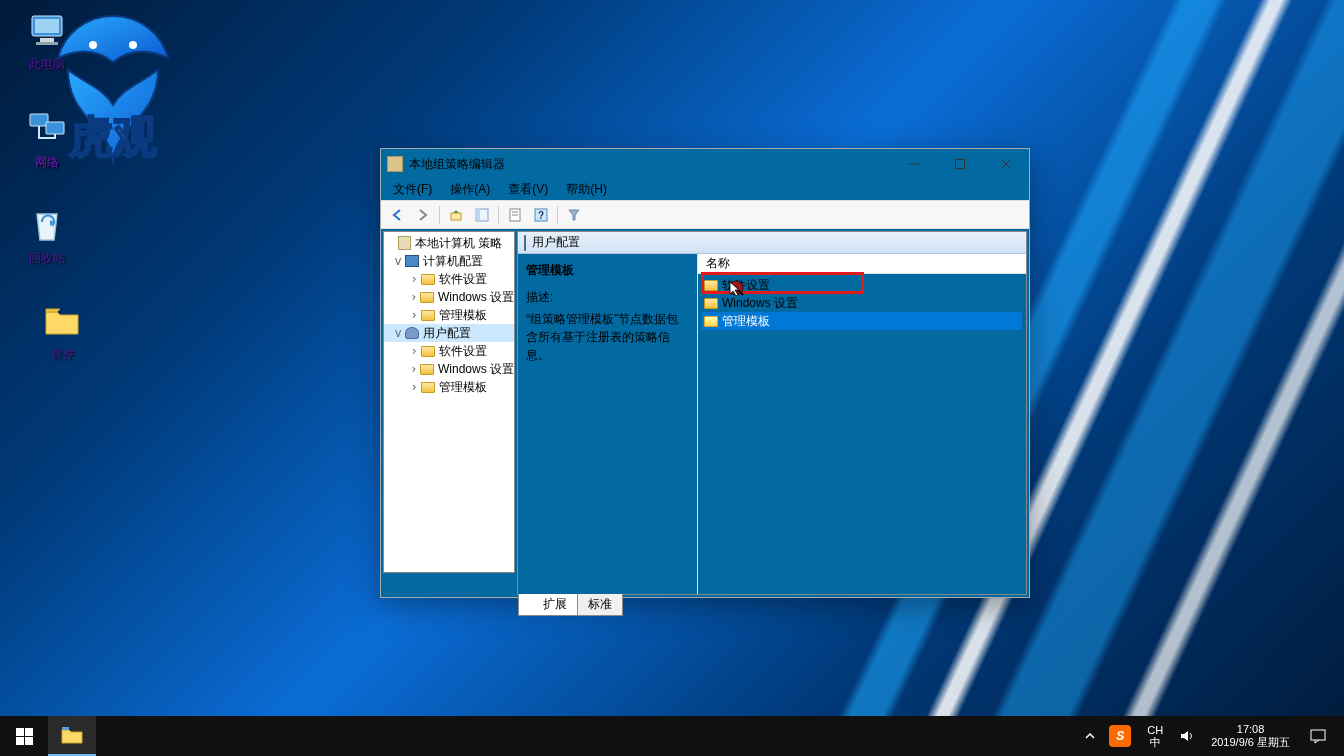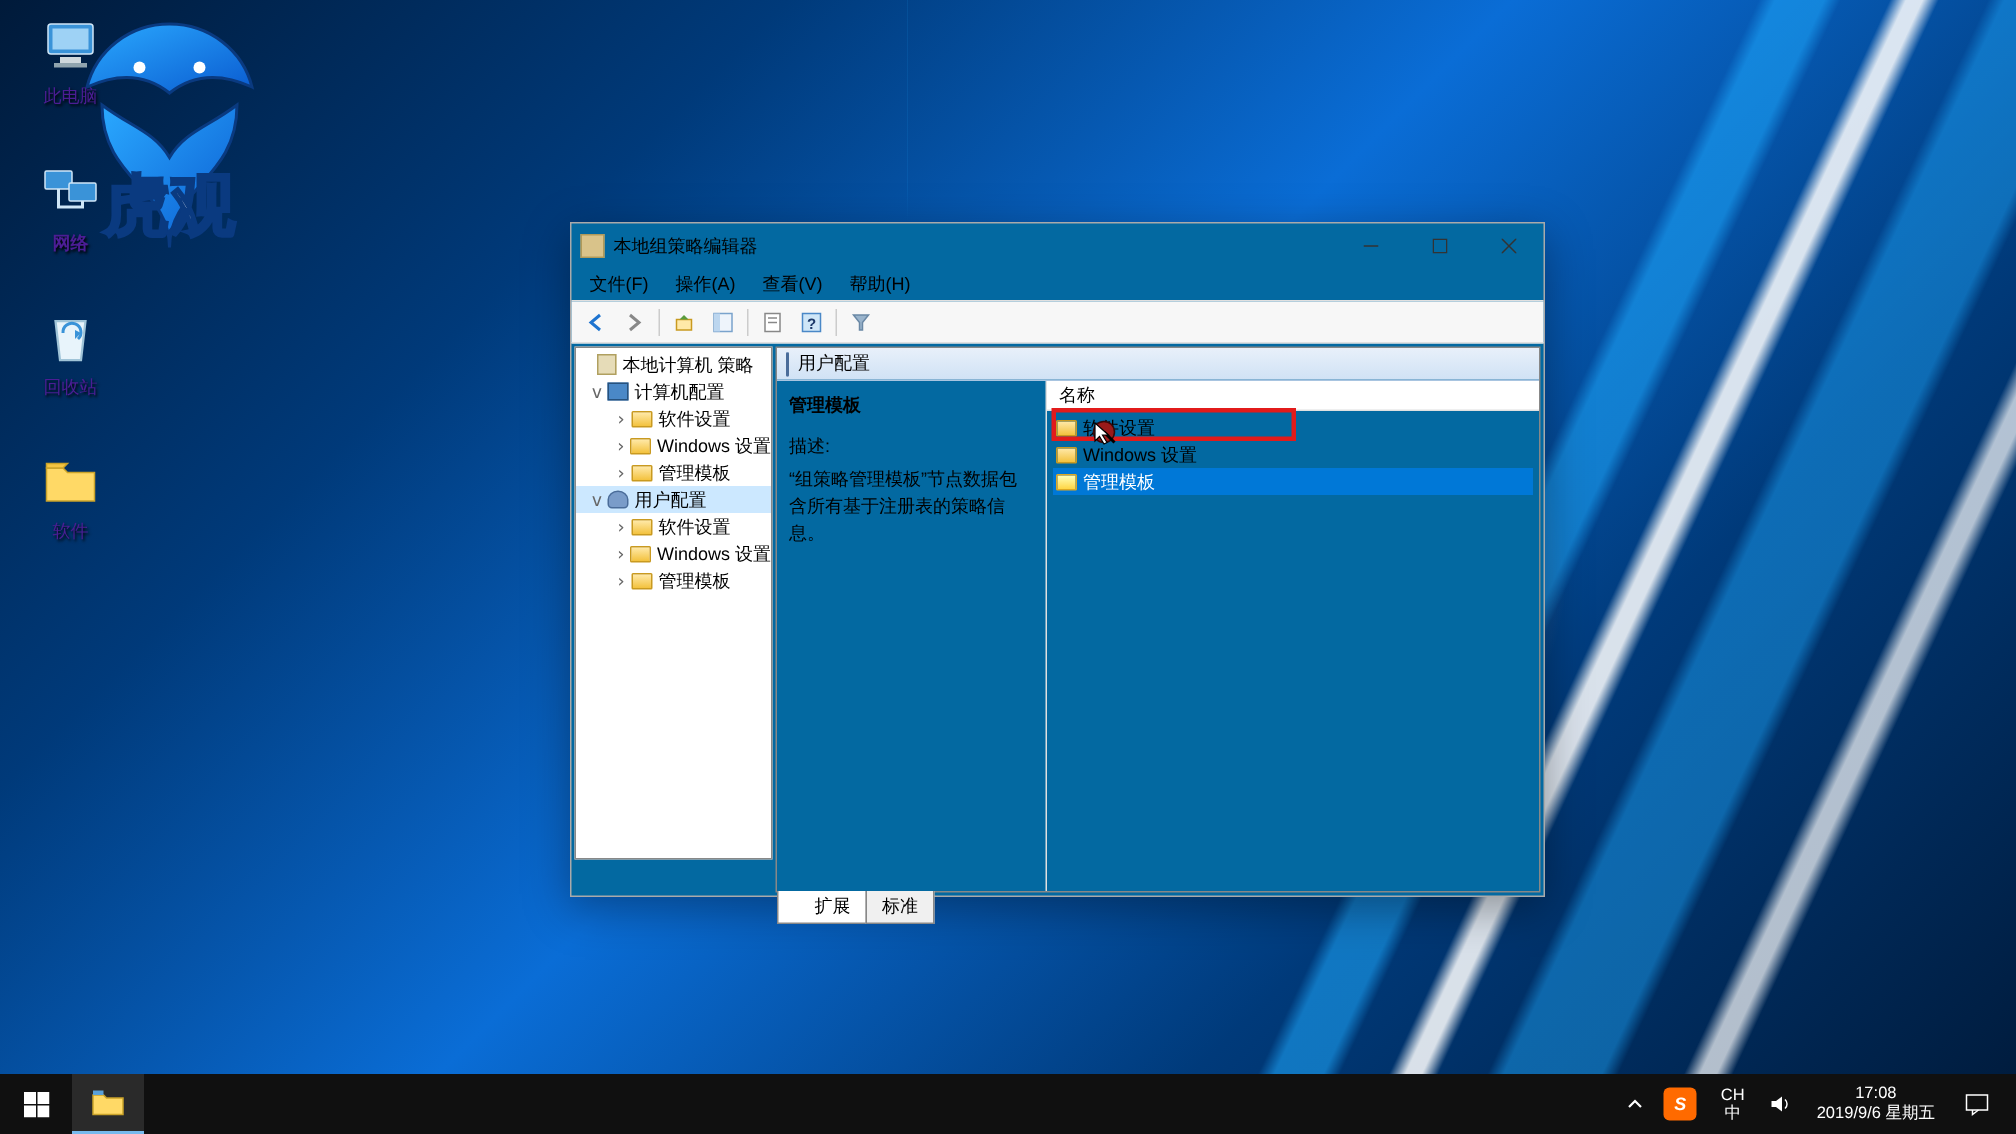--- a/index.html
+++ b/index.html
@@ -145,21 +145,21 @@
   <div class="icon">
     <svg width="42" height="42" viewBox="0 0 42 42">
         <path d="M11 10 L31 10 L28 36 L14 36 Z" fill="#e8f4fb" stroke="#a0c4d8" stroke-width="1.5"></path>
         <path d="M16 18 A6 6 0 1 1 26 22" stroke="#3a93d8" stroke-width="2" fill="none"></path>
         <path d="M24 16 L28 18 L24 22" fill="#3a93d8"></path>
       </svg>
   </div>
   <div class="label">回收站</div>
 </div>
 
-<div class="desktop-icon" style="left:10px; top:300px;">
+<div class="desktop-icon" style="left:25px; top:300px;font-style:italic;">
   <div class="icon">
     <svg width="42" height="42" viewBox="0 0 42 42">
         <path d="M5 12 L16 12 L19 15 L37 15 L37 34 L5 34 Z" fill="#ffd966" stroke="#caa32a"></path>
         <path d="M5 12 L16 12 L19 9 L5 9 Z" fill="#f5c542" stroke="#caa32a"></path>
       </svg>
   </div>
   <div class="label">软件</div>
 </div>
 
 <div class="window">

